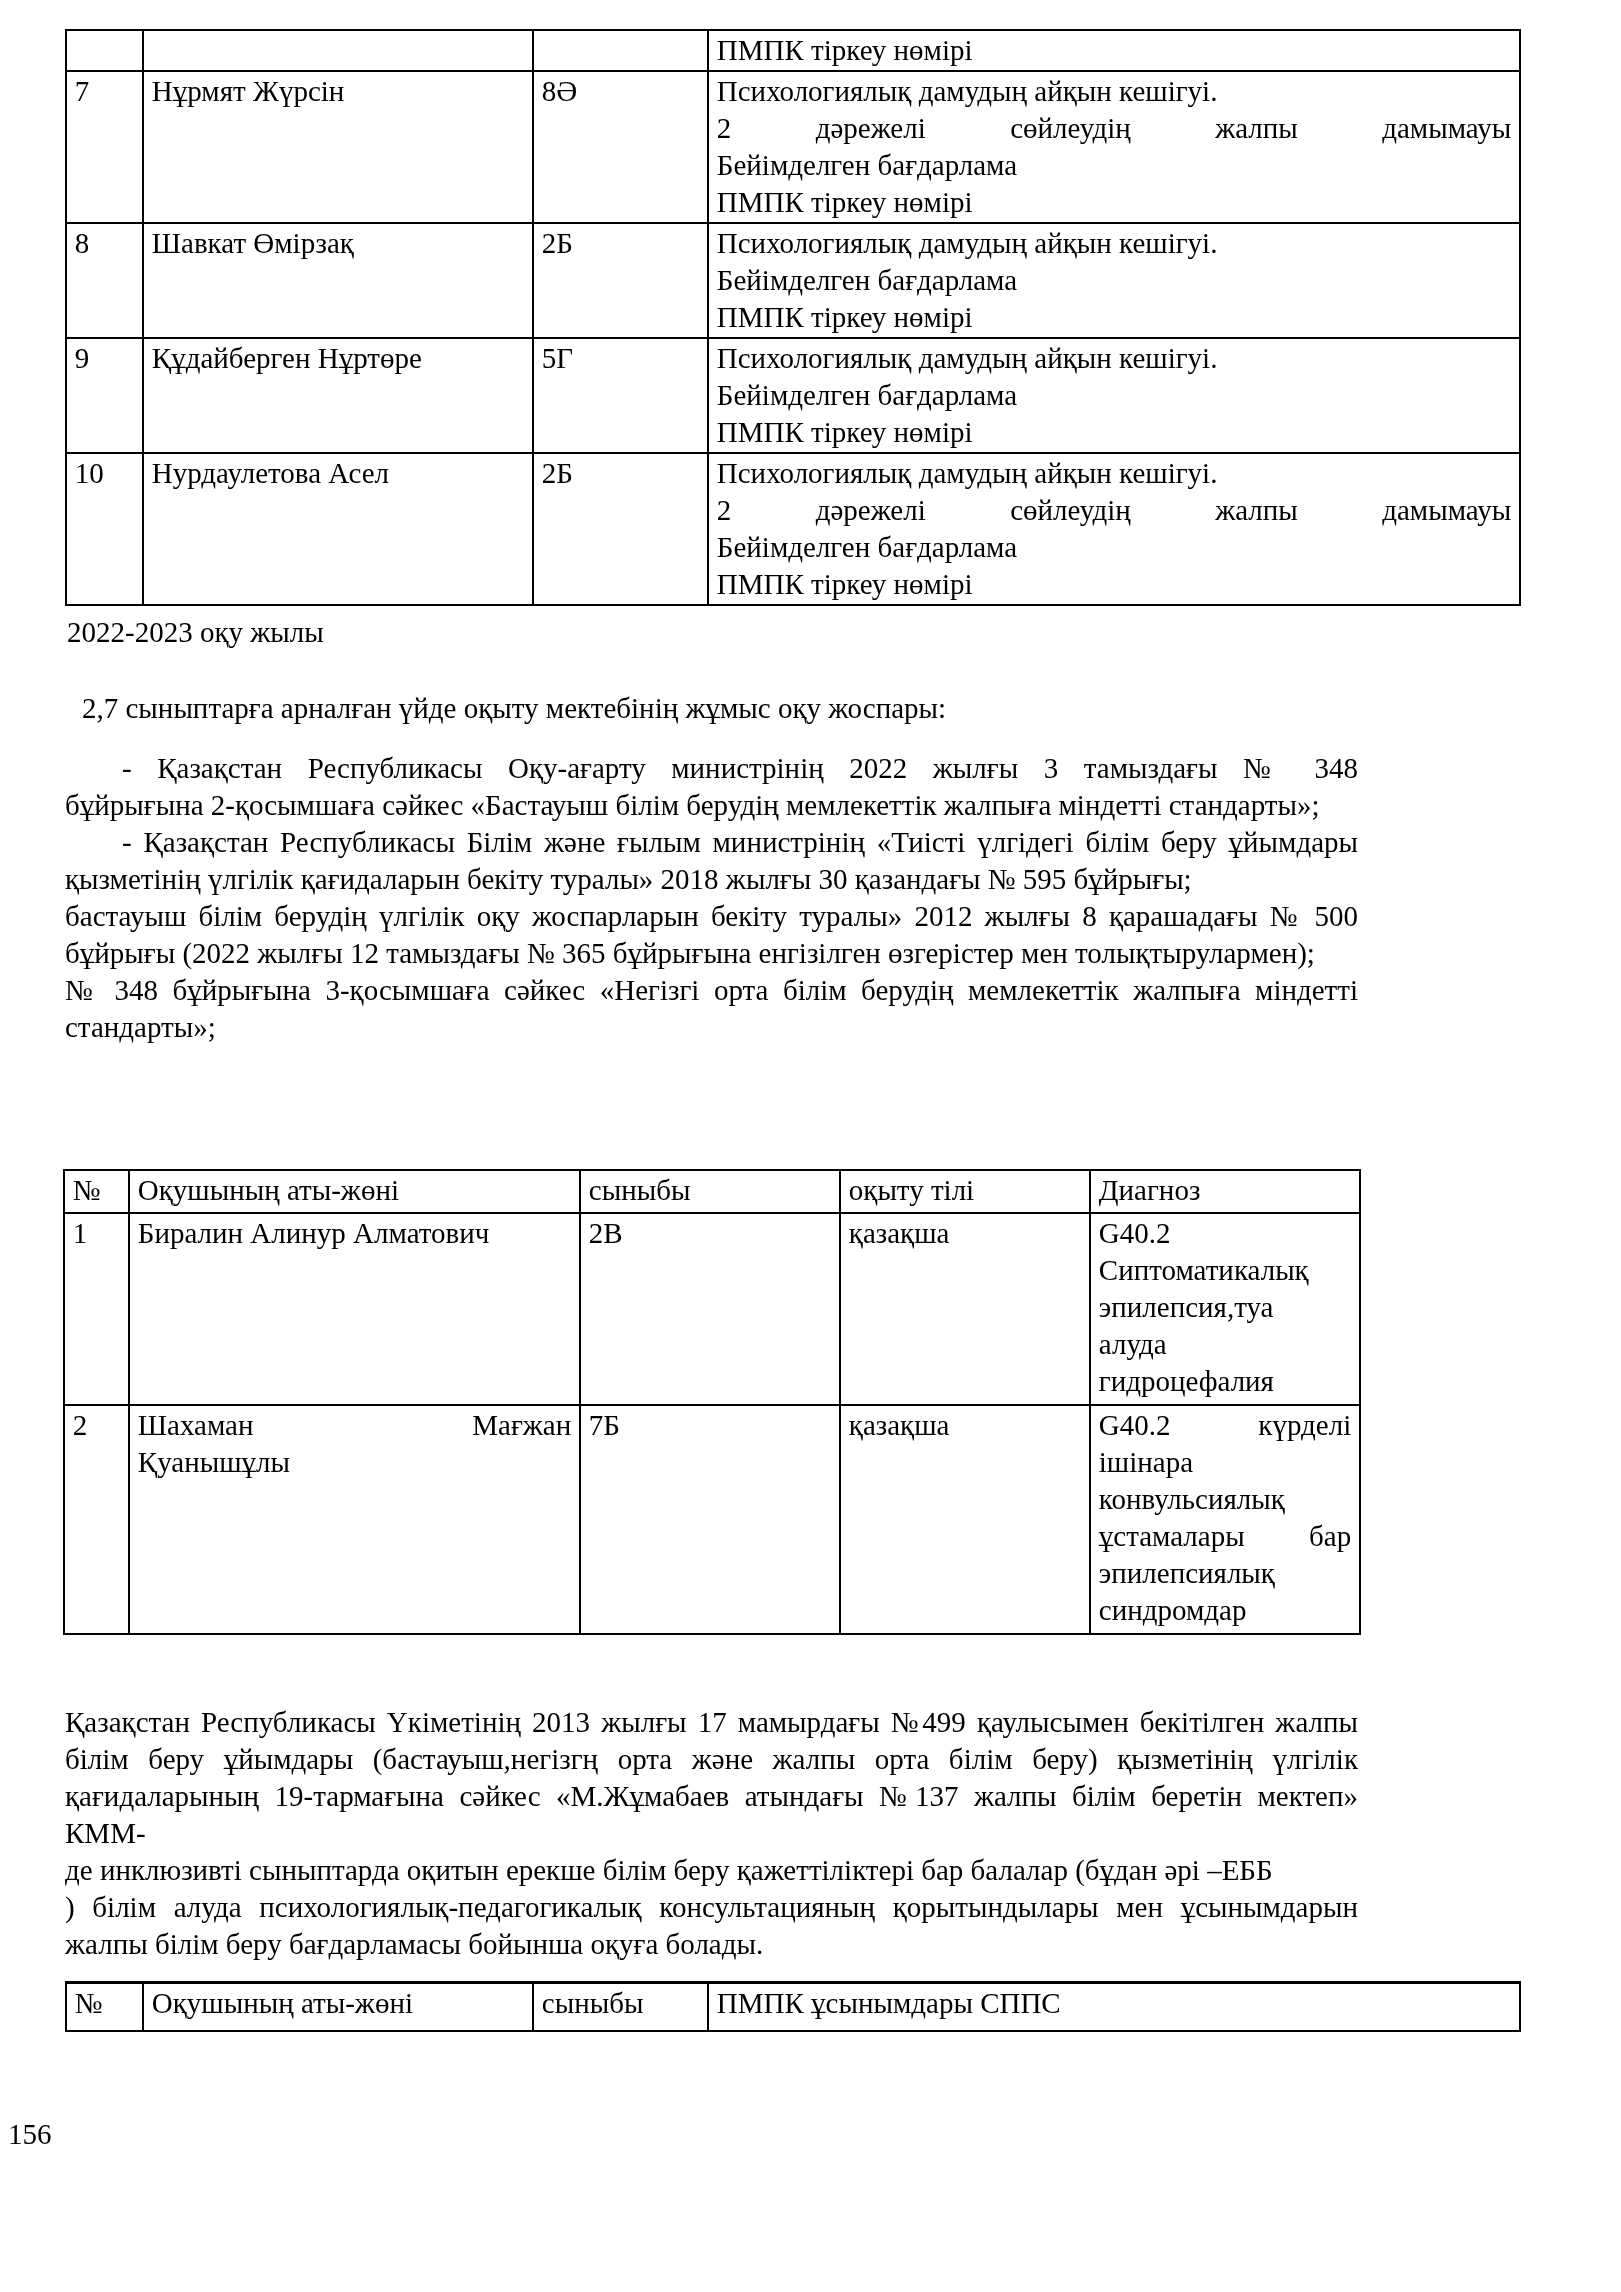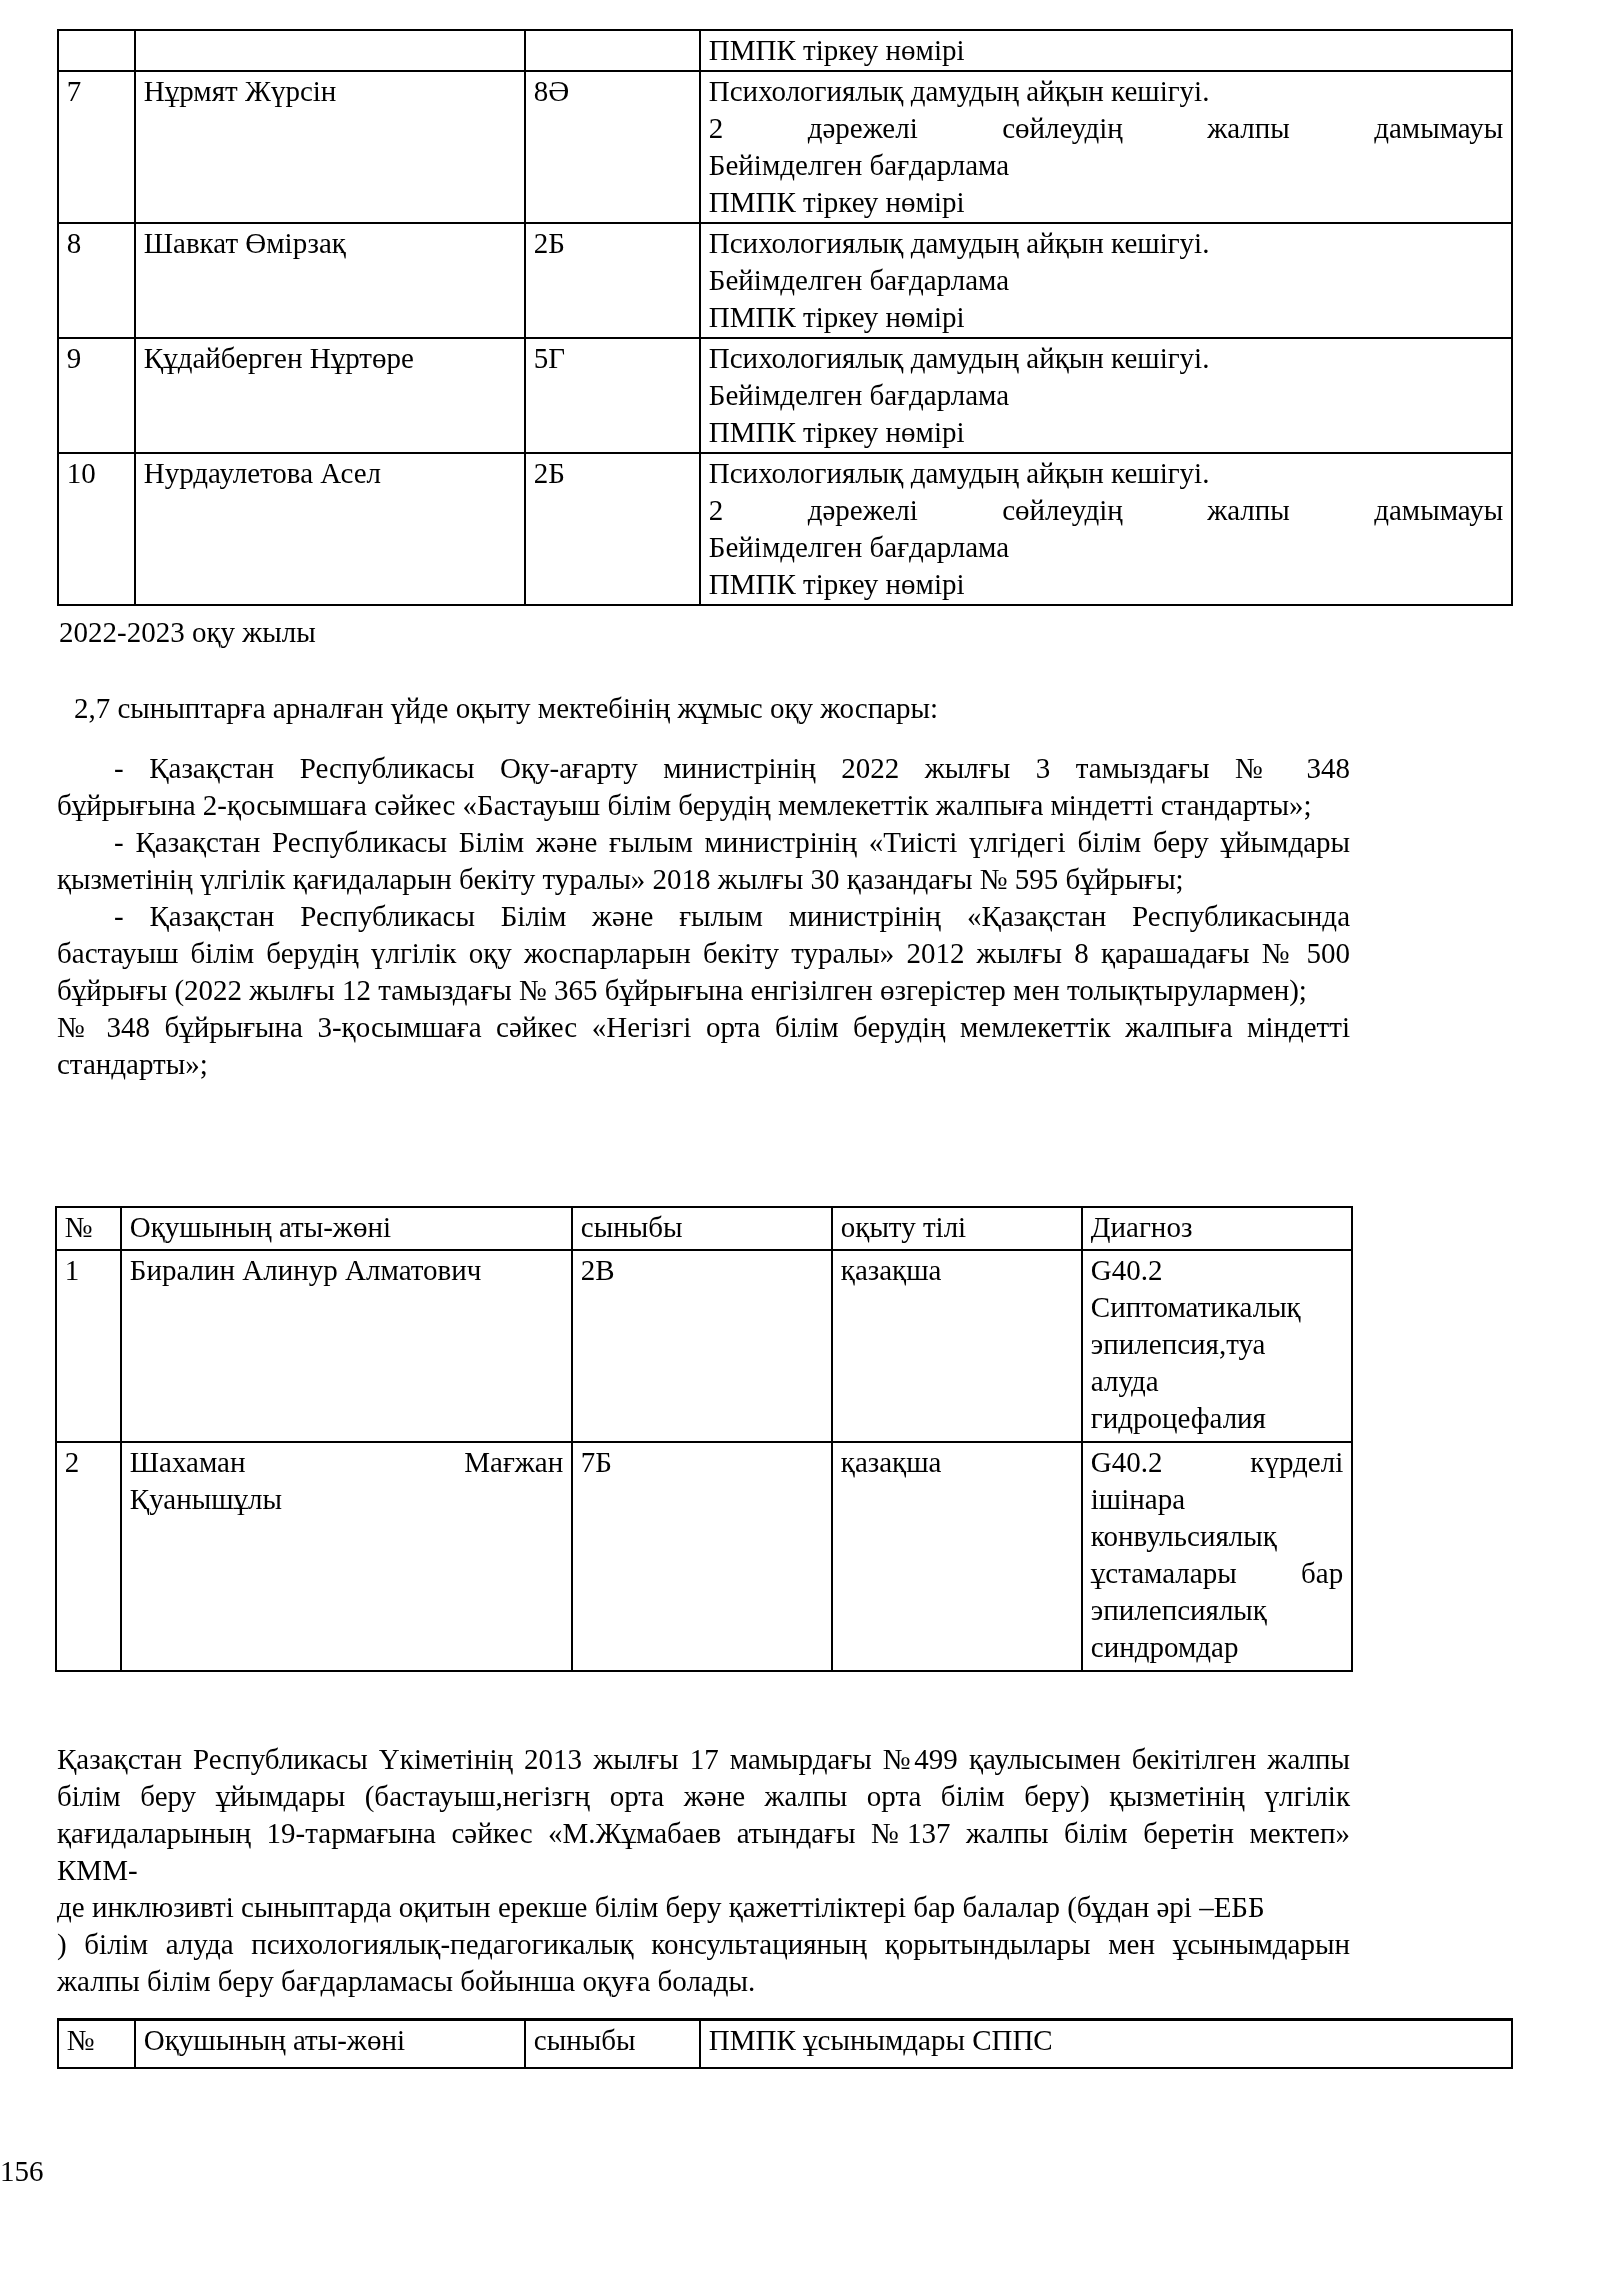--- a/index.html
+++ b/index.html
@@ -4,21 +4,21 @@
 <style>
   html,body{margin:0;padding:0;background:#e8e8e8;}
   .page{
     position:relative;
     width:1621px;height:2293px;
     background:#ffffff;
     font-family:"Liberation Serif","DejaVu Serif",serif;
     font-size:29px;line-height:37px;color:#000;
     overflow:hidden;
   }
-  .content{position:absolute;top:0;left:0;width:1405px;}
+  .content{position:absolute;top:0;left:8px;width:1405px;}
   table{border-collapse:collapse;table-layout:fixed;}
   td,th{border:2px solid #000;vertical-align:top;padding:1px 7.8px;font-weight:normal;text-align:left;overflow:hidden;}
   .t1{margin:29px 0 0 57px;width:1455px;border-top:2.9px solid #000;border-bottom:2.9px solid #000;}
   .t2{margin:123px 0 0 55px;width:1295px;border:2.9px solid #000;}
   .t3{margin:17.6px 0 0 57px;width:1455px;border-top:3.9px solid #000;border-bottom:2.9px solid #000;}
   .ln{white-space:normal;}
   .j{text-align:justify;text-align-last:justify;}
   .para{margin:0 55px 0 57px;}
   .year{margin:7.8px 0 0 59px;}
   .intro{margin:39px 0 0 74px;}
@@ -101,21 +101,20 @@
   <div class="bullets para">
     <div>
       <div class="ln j ind">- Қазақстан Республикасы Оқу-ағарту министрінің 2022 жылғы 3 тамыздағы № 348</div>
       <div class="ln">бұйрығына 2-қосымшаға сәйкес «Бастауыш білім берудің мемлекеттік жалпыға міндетті стандарты»;</div>
     </div>
     <div>
       <div class="ln j ind">- Қазақстан Республикасы Білім және ғылым министрінің «Тиісті үлгідегі білім беру ұйымдары</div>
       <div class="ln">қызметінің үлгілік қағидаларын бекіту туралы» 2018 жылғы 30 қазандағы № 595 бұйрығы;</div>
     </div>
     <div>
-      <div class="ln j ind">- Қазақстан Республикасы Білім және ғылым министрінің «Қазақстан Республикасында</div>
       <div class="ln j">бастауыш білім берудің үлгілік оқу жоспарларын бекіту туралы» 2012 жылғы 8 қарашадағы № 500</div>
       <div class="ln">бұйрығы (2022 жылғы 12 тамыздағы № 365 бұйрығына енгізілген өзгерістер мен толықтырулармен);</div>
     </div>
     <div>
       <div class="ln j">№ 348 бұйрығына 3-қосымшаға сәйкес «Негізгі орта білім берудің мемлекеттік жалпыға міндетті</div>
       <div class="ln">стандарты»;</div>
     </div>
   </div>
 
   <table class="t2">

